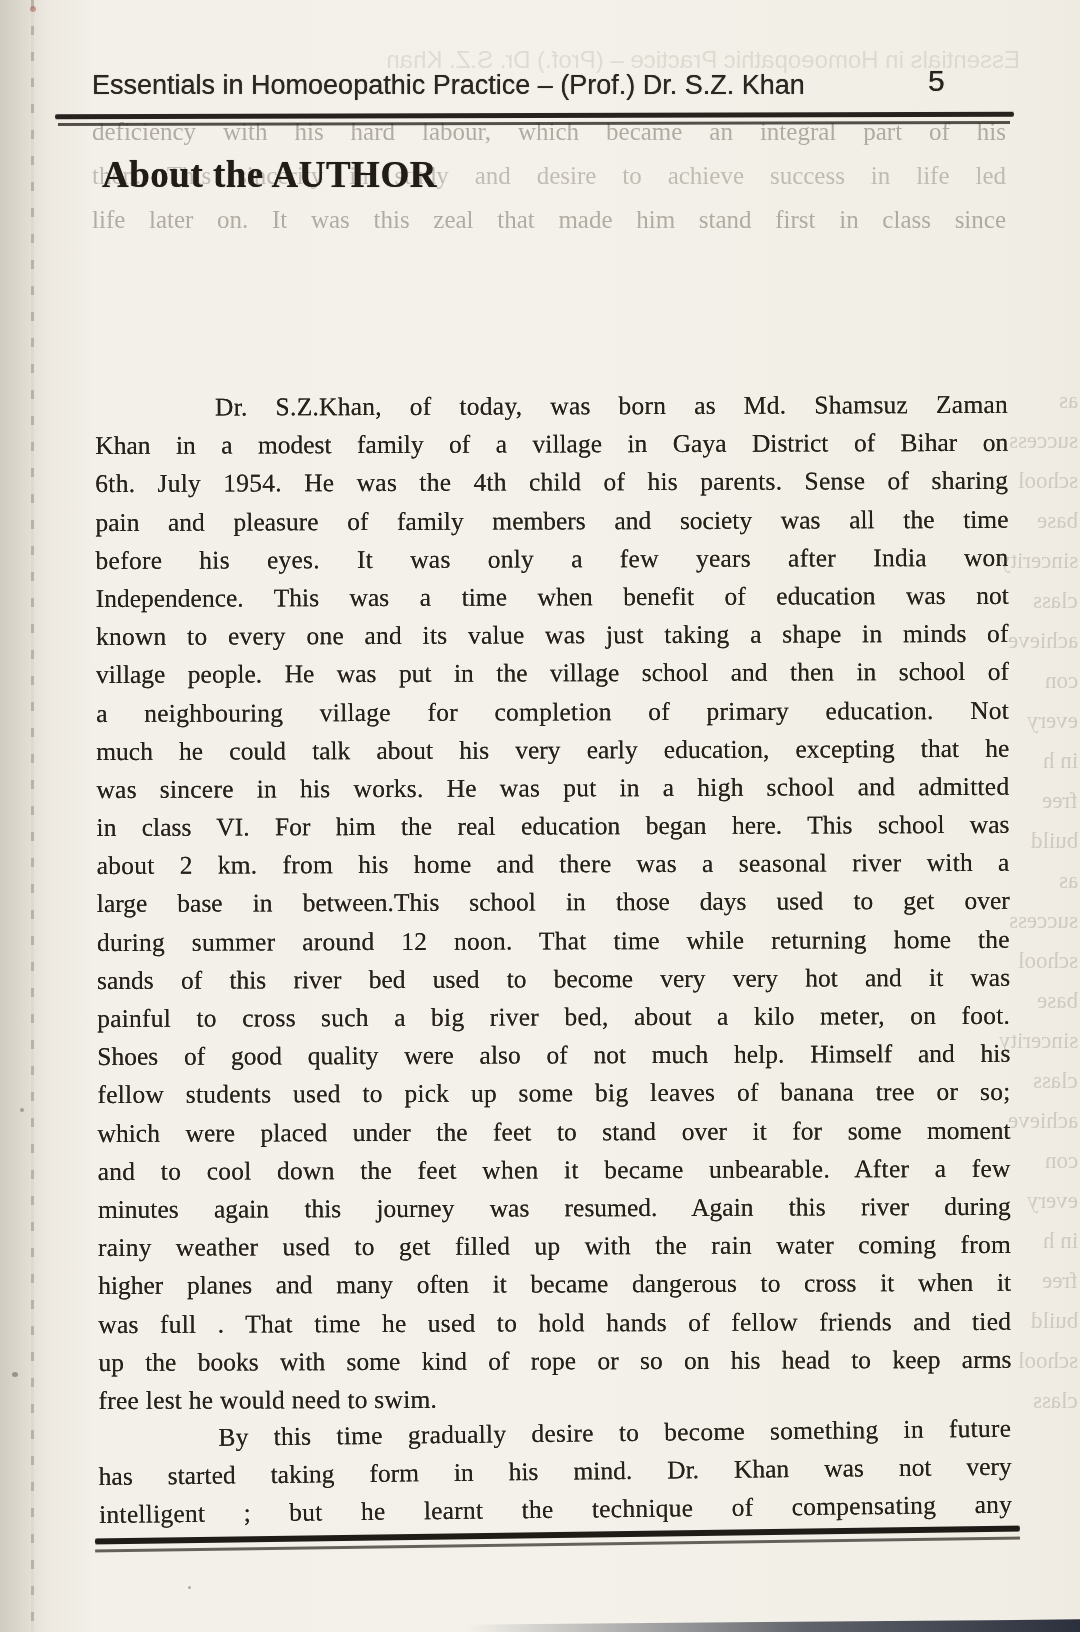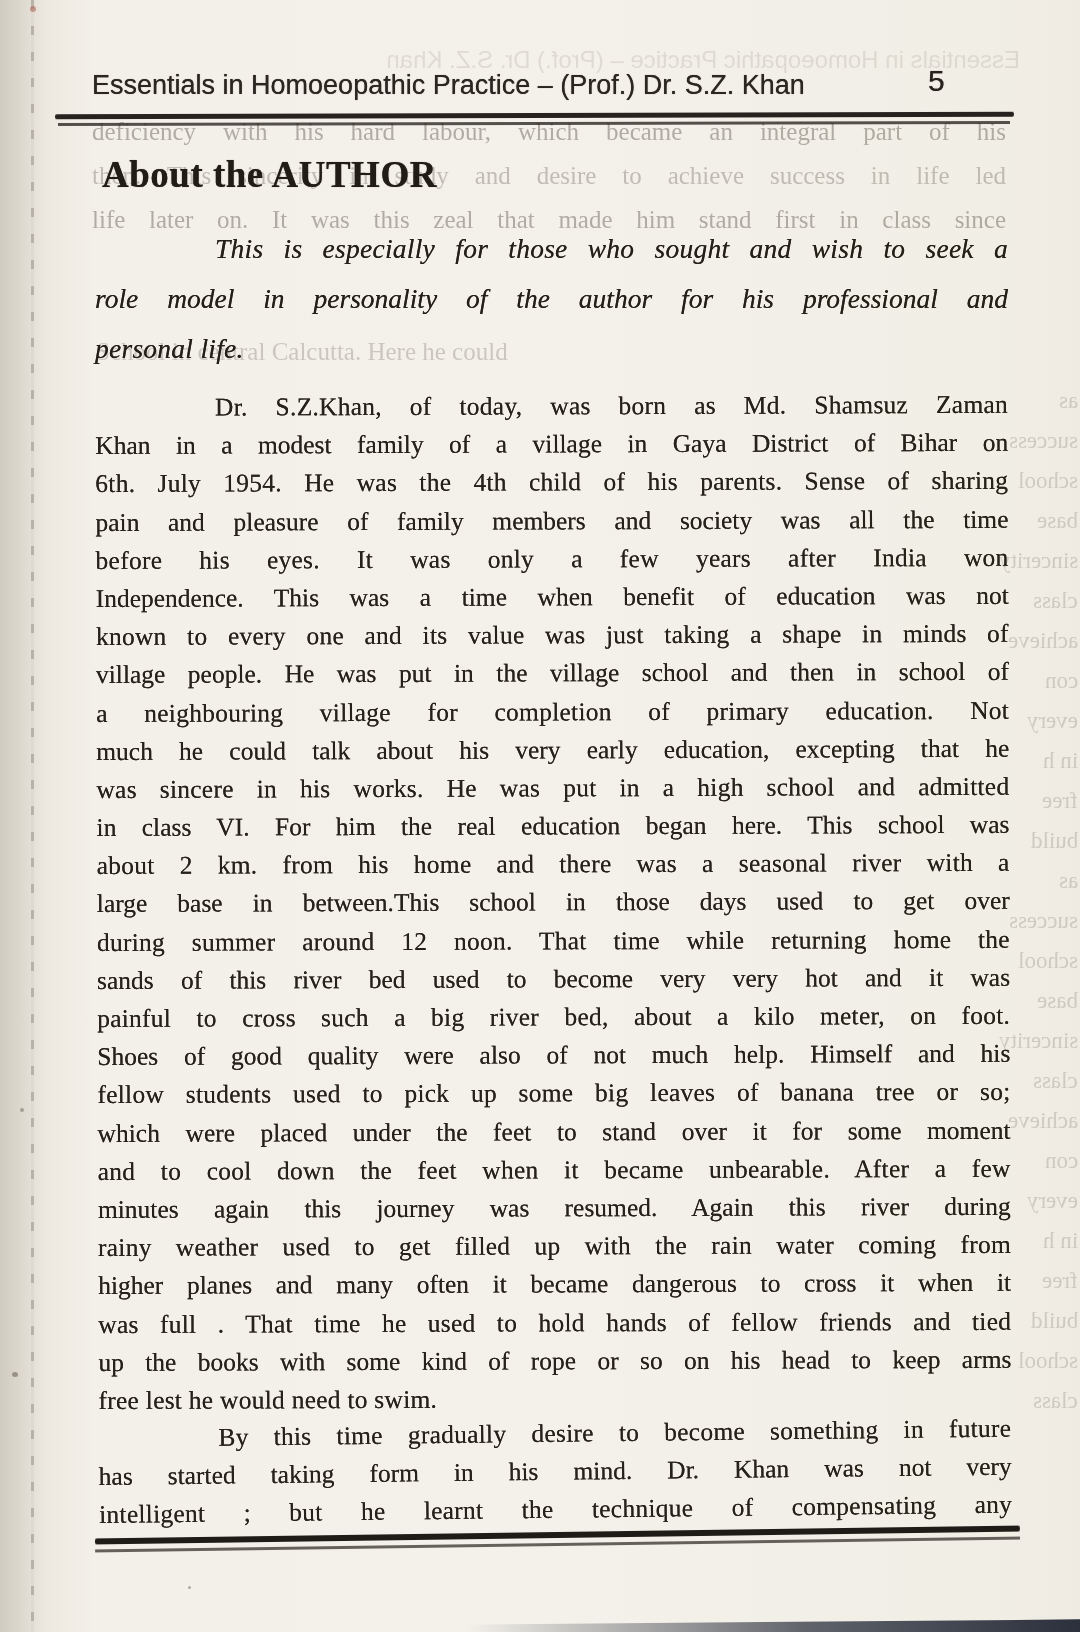--- a/index.html
+++ b/index.html
@@ -77,21 +77,20 @@
   <div class="gutter-shade"></div>
   <div class="gutter-line"></div>
 
   <div class="ghost">
     <div class="ghost-header">Essentials in Homoeopathic Practice – (Prof.) Dr. S.Z. Khan</div>
     <div class="ghost-top" id="ghost-top">
         <div class="gline">deficiency with his hard labour, which became an integral part of his</div>
         <div class="gline">then. This sincerity in study and desire to achieve success in life led</div>
         <div class="gline">life later on. It was this zeal that made him stand first in class since</div>
       </div>
-    <div class="ghost-mid">School in central Calcutta. Here he could</div>
     <div id="ghost-margin">
         <div class="gword" style="top: 388px;">as</div>
         <div class="gword" style="top: 428px;">success</div>
         <div class="gword" style="top: 468px;">school</div>
         <div class="gword" style="top: 508px;">base</div>
         <div class="gword" style="top: 548px;">sincerity</div>
         <div class="gword" style="top: 588px;">class</div>
         <div class="gword" style="top: 628px;">achieve</div>
         <div class="gword" style="top: 668px;">con</div>
         <div class="gword" style="top: 708px;">every</div>
@@ -116,25 +115,20 @@
   </div>
 
   <div class="ink">
     <div class="hdr-title">Essentials in Homoeopathic Practice – (Prof.) Dr. S.Z. Khan</div>
     <div class="hdr-num">5</div>
     <div class="hdr-rule-a"></div>
     <div class="hdr-rule-b"></div>
 
     <h1 class="section-title">About the AUTHOR</h1>
 
-    <div class="lead" id="lead">
-        <div class="line indent">This is especially for those who sought and wish to seek a</div>
-        <div class="line">role model in personality of the author for his professional and</div>
-        <div class="line no-stretch">personal life.</div>
-      </div>
 
     <div class="body" id="body">
         <div class="para">
           <div class="line indent">Dr. S.Z.Khan, of today, was born as Md. Shamsuz Zaman</div>
           <div class="line">Khan in a modest family of a village in Gaya District of Bihar on</div>
           <div class="line">6th. July 1954. He was the 4th child of his parents. Sense of sharing</div>
           <div class="line">pain and pleasure of family members and society was all the time</div>
           <div class="line">before his eyes. It was only a few years after India won</div>
           <div class="line">Independence. This was a time when benefit of education was not</div>
           <div class="line">known to every one and its value was just taking a shape in minds of</div>

